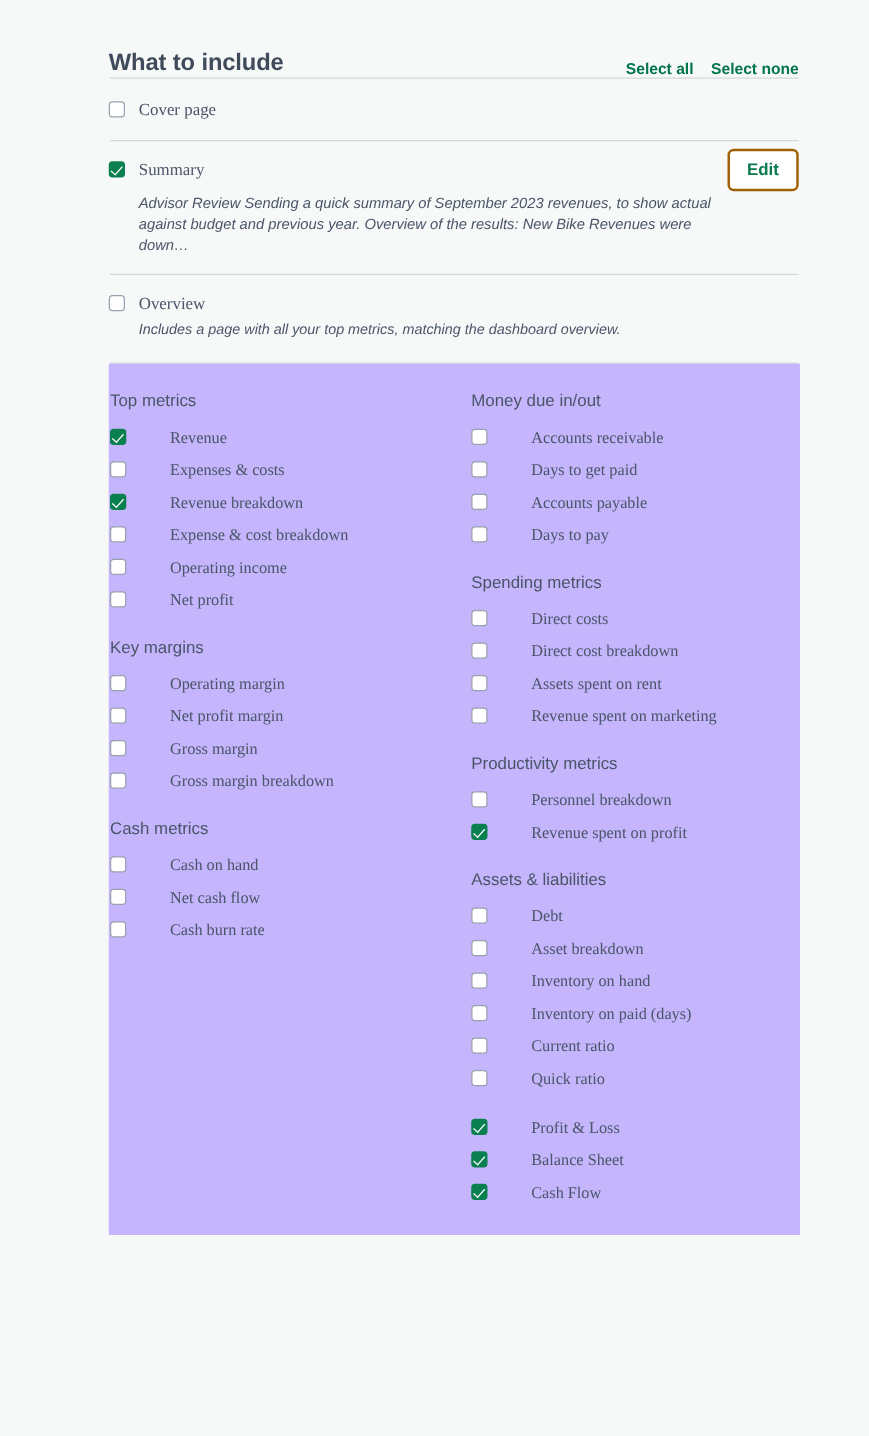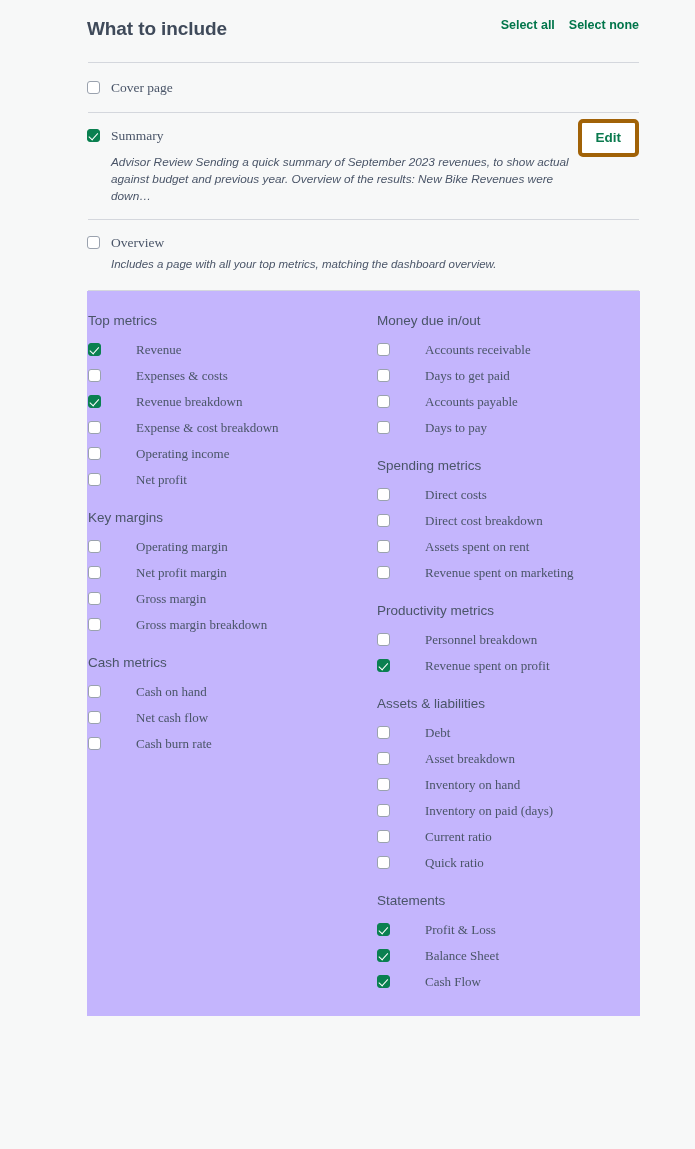--- a/index.html
+++ b/index.html
@@ -25,21 +25,21 @@
     position: absolute;
     left: 87px;
     top: 0;
     width: 553px;
     background: #f7f8f8;
   }
 
   
   .card-header {
     display: flex;
-    align-items: flex-start;
+    align-items: flex-end;
     justify-content: space-between;
     padding: 18px 0 0 0;
     height: 62px;
   }
   .card-title {
     font-size: 19px;
     font-weight: bold;
     color: #3f4a5a;
     letter-spacing: -0.1px;
   }
@@ -108,21 +108,21 @@
     font-family: Liberation Serif, serif;
   }
 
   
   .summary-block { padding: 14px 0 14px 0; position: relative; }
   .summary-row { display: flex; align-items: flex-start; }
   .edit-btn {
     position: absolute;
     right: 1px;
     top: 6px;
-    border: 4px solid #a16207;
+    border: 2px solid #a16207;
     border-radius: 5px;
     background: #ffffff;
     color: #0a7a4e;
     font-size: 13.5px;
     font-weight: bold;
     padding: 8px 14px;
     cursor: pointer;
     font-family: "Liberation Sans", sans-serif;
     line-height: 1;
   }
@@ -350,21 +350,20 @@
             <div class="group-item">
               <span class="cb"></span>
               <span class="cb-label">Current ratio</span>
             </div>
             <div class="group-item">
               <span class="cb"></span>
               <span class="cb-label">Quick ratio</span>
             </div>
           </div>
           <div class="group">
-            <div class="group-title">Statements</div>
             <div class="group-item">
               <span class="cb checked"></span>
               <span class="cb-label">Profit &amp; Loss</span>
             </div>
             <div class="group-item">
               <span class="cb checked"></span>
               <span class="cb-label">Balance Sheet</span>
             </div>
             <div class="group-item">
               <span class="cb checked"></span>

